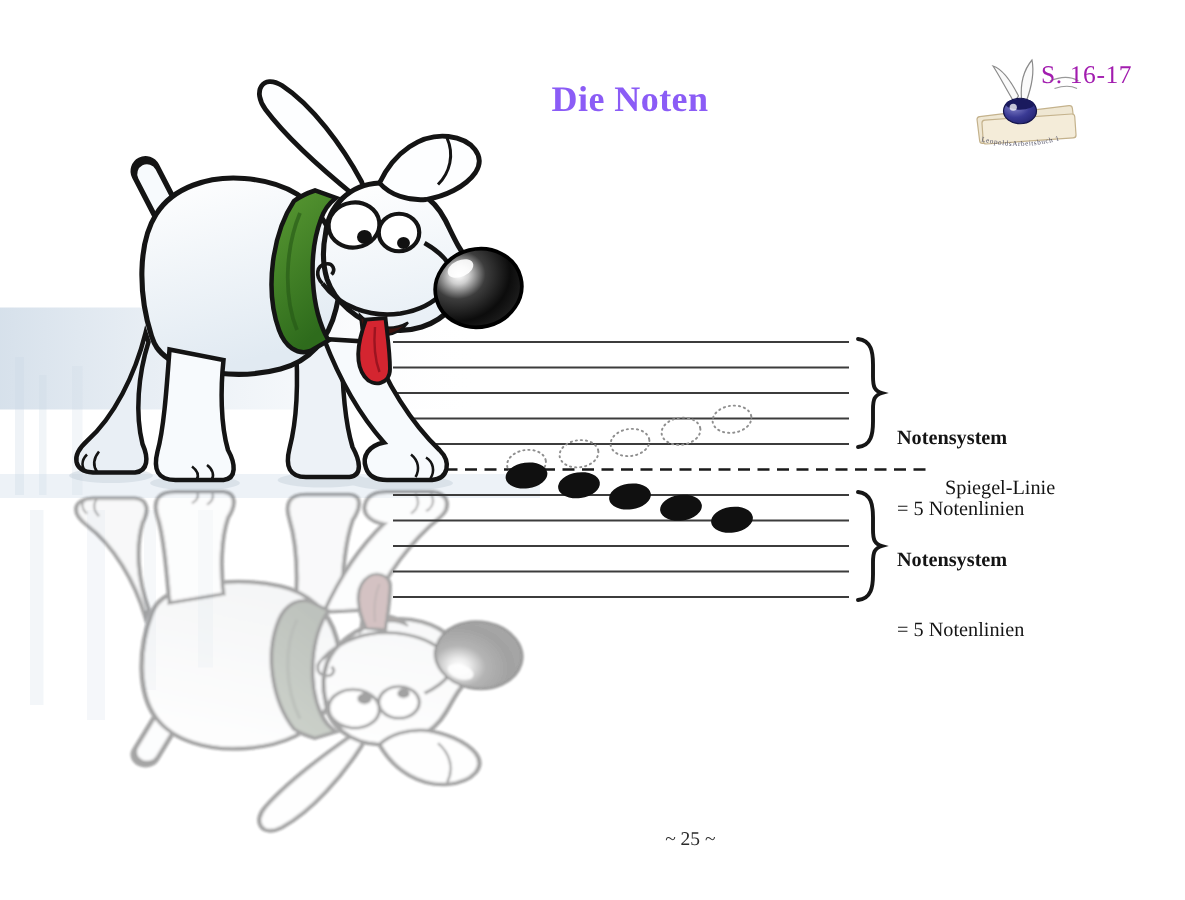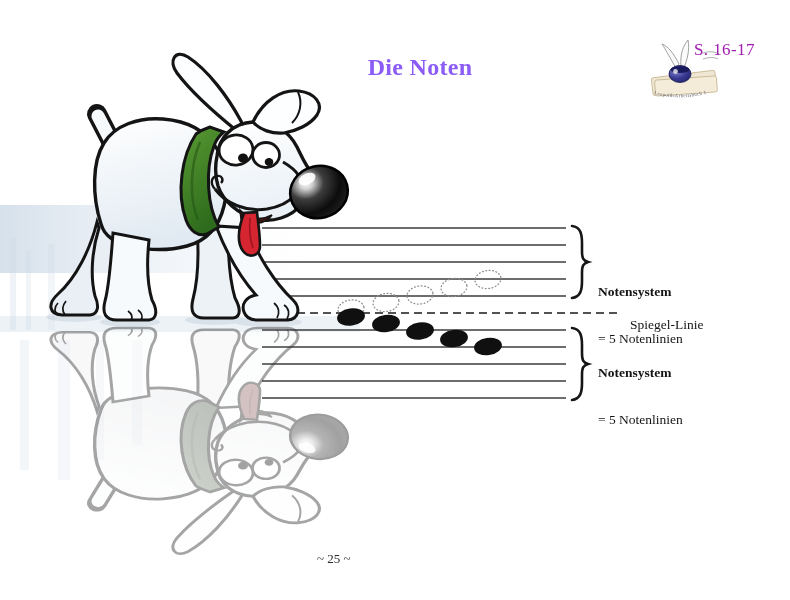--- a/index.html
+++ b/index.html
@@ -10,21 +10,21 @@
   .scene{position:absolute;left:0;top:0;width:790px;height:600px;}
   .txt{position:absolute;white-space:pre;}
   .title{left:300px;top:54px;width:240px;text-align:center;
          font-size:24px;font-weight:bold;letter-spacing:0.3px;color:#8b5cf6;}
   .pageref{left:694px;top:40px;font-size:17px;color:#a21caf;letter-spacing:0.4px;}
   .syslabel{left:598px;width:170px;font-size:13.5px;line-height:15.5px;color:#141414;}
   .syslabel .hd{font-weight:bold;margin-top:12px;}
   .sys-rh{top:241px;}
   .sys-lh{top:322px;}
   .spiegel{left:630px;top:305px;font-size:13.5px;color:#141414;margin-top:12px;}
-  .pagenum{left:317px;top:551px;width:160px;text-align:left;font-size:13px;color:#2b2b2b;}
+  .pagenum{left:317px;top:551px;width:160px;text-align:right;font-size:13px;color:#2b2b2b;}
 </style>
 </head>
 <body>
 
 <div class="page">
 
   <svg class="scene" viewBox="0 0 790 600">
     <defs>
       <linearGradient id="bodyGrad" x1="0" y1="0" x2="0.25" y2="1">
         <stop offset="0" stop-color="#ffffff"></stop>

